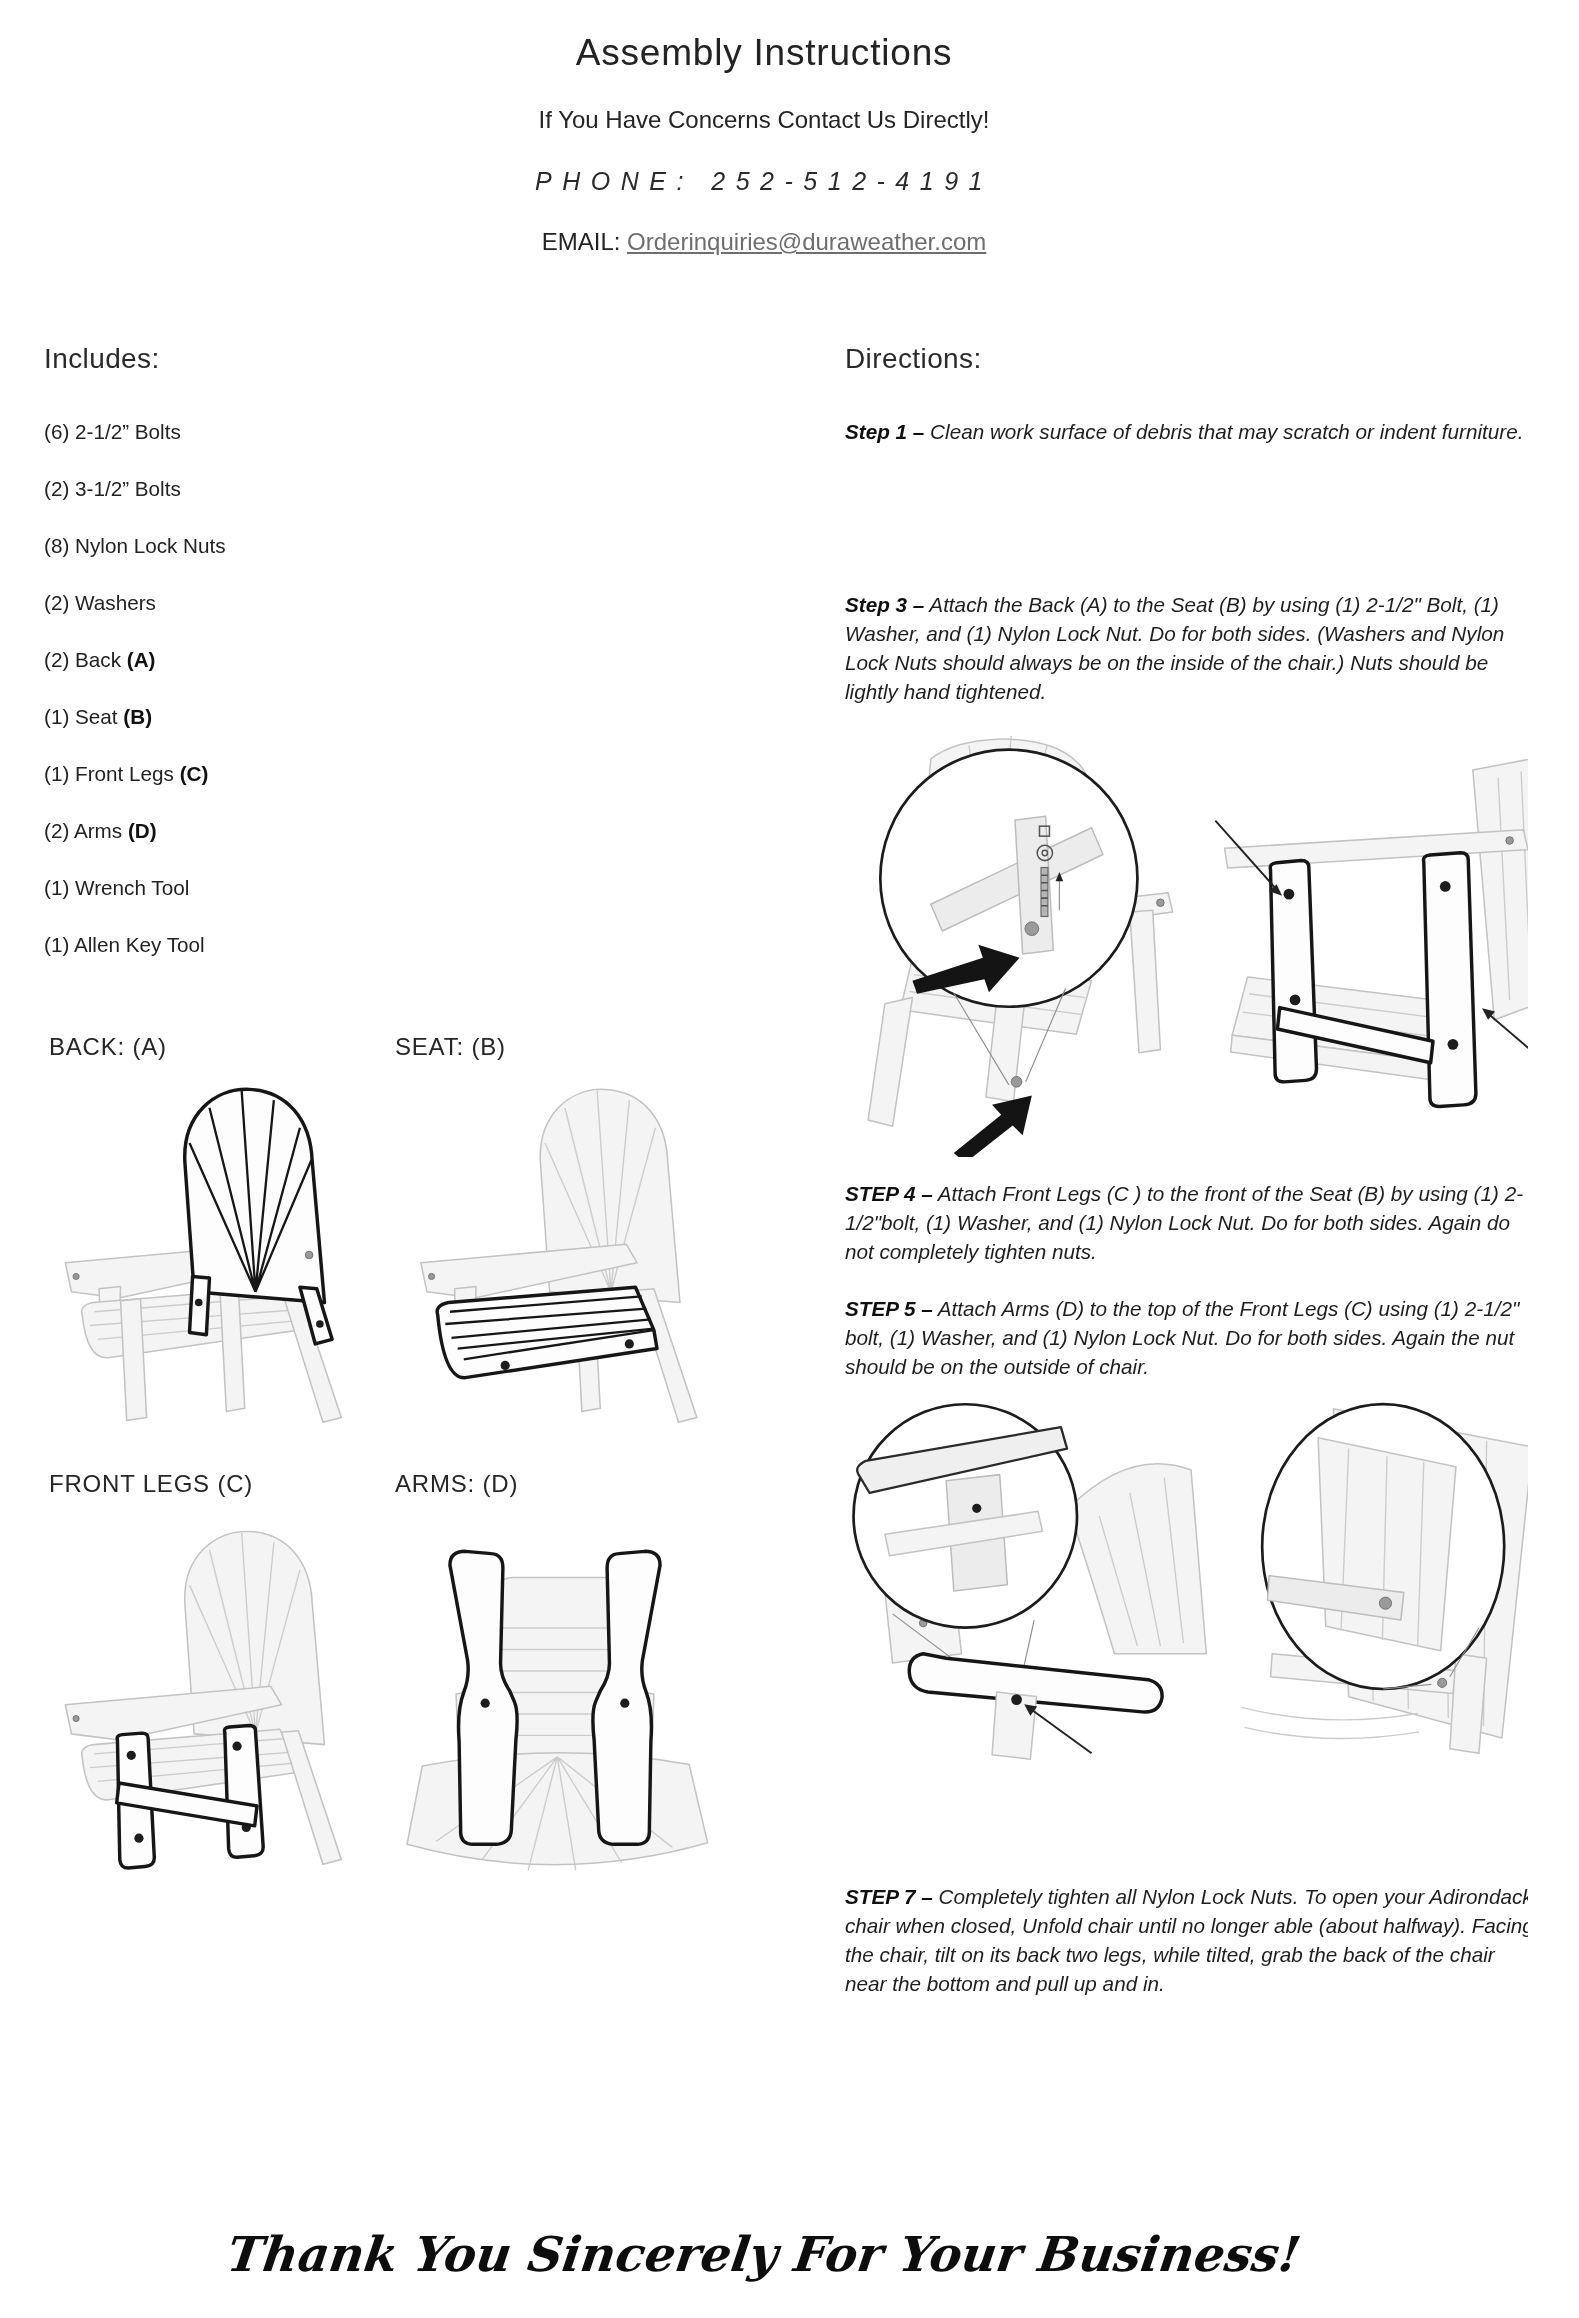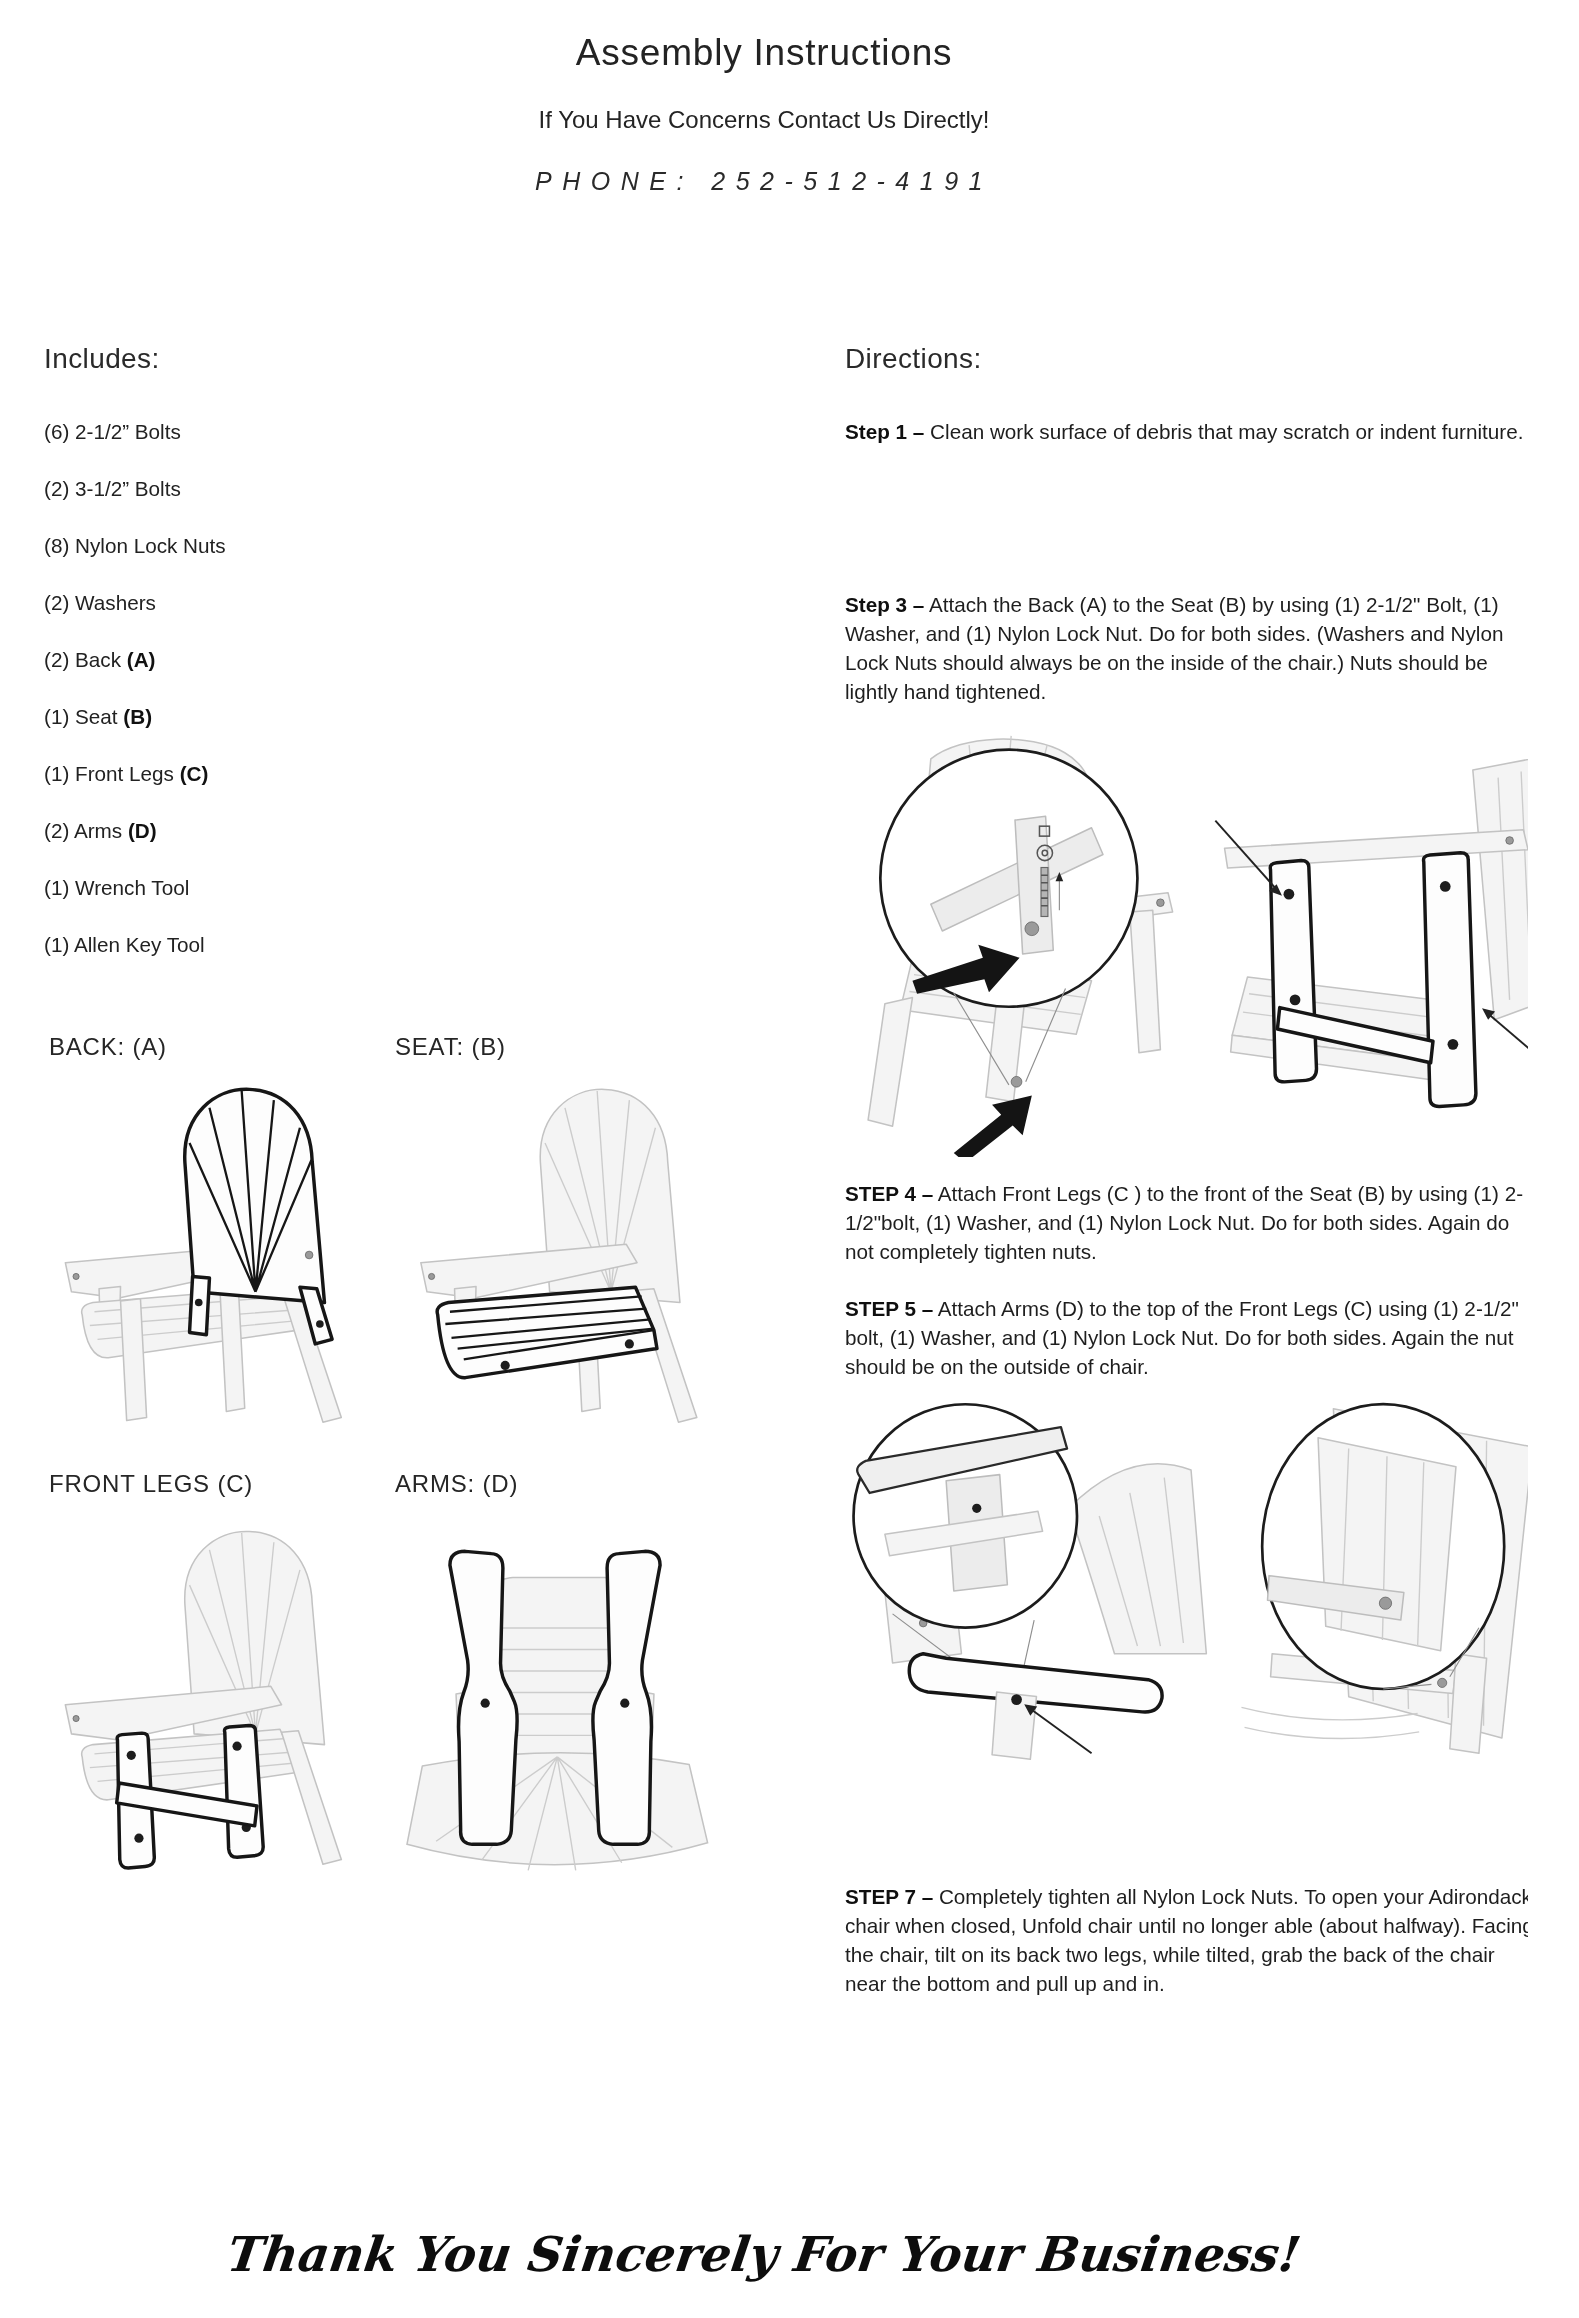--- a/index.html
+++ b/index.html
@@ -9,21 +9,21 @@
   .center{left:0;width:100%;text-align:center;}
   .title{font-size:37px;font-weight:500;letter-spacing:0.8px;color:#232323;}
   .subtitle{font-size:24px;font-weight:400;color:#242424;}
   .phone{font-size:25px;font-style:italic;letter-spacing:0.42em;color:#2a2a2a;}
   .emailrow{font-size:24px;color:#232323;}
   .emailrow a{color:#6e6e6e;text-decoration:underline;cursor:pointer;}
   .colhead{font-size:28px;font-weight:400;color:#2a2a2a;letter-spacing:0.4px;text-align:right;}
   .inc-list{list-style:none;margin:0;padding:0;font-size:20.7px;color:#222;}
   .inc-list li{margin-bottom:33px;white-space:nowrap;}
   .inc-list b{font-weight:700;color:#111;}
-  .step{font-size:20.7px;line-height:1.40;width:696px;margin:0;color:#1e1e1e;}
+  .step{font-size:20.7px;line-height:1.40;width:696px;margin:0;color:#1e1e1e;font-style:italic;}
   .step b{font-weight:700;color:#0f0f0f;}
   .part-label{font-size:24px;letter-spacing:0.8px;color:#262626;}
   .fig{display:block;margin:0;padding:0;}
   .fig svg{display:block;width:100%;height:100%;}
   .thanks{font-family:"DejaVu Serif",serif;font-style:italic;font-weight:700;
           font-size:48px;color:#0d0d0d;transform:skewX(-8deg);letter-spacing:0px;}
   
   .gfill{fill:#f4f4f4;stroke:#c3c3c3;stroke-width:2;stroke-linejoin:round;}
   .gfill2{fill:#ececec;stroke:#bdbdbd;stroke-width:2;stroke-linejoin:round;}
   .gline{stroke:#cccccc;stroke-width:1.8;fill:none;}
@@ -39,20 +39,24 @@
   .hw{stroke:#555;fill:none;stroke-width:2;}
 </style>
 </head>
 <body>
 
 <div class="page">
 
   <h1 class="abs center title" style="top:7.7px;">Assembly Instructions</h1>
   <div class="abs center subtitle" style="top:106px;">If You Have Concerns Contact Us Directly!</div>
   <div class="abs center phone" style="top:167px;">PHONE: 252-512-4191</div>
+  <div class="abs center emailrow" style="top:228px;">
+    <span>EMAIL:</span>
+    <a>Orderinquiries@duraweather.com</a>
+  </div>
 
   <h2 class="abs colhead" style="left:44px;top:343px;margin:0;">Includes:</h2>
   <ul class="abs inc-list" style="left:44px;top:420px;">
     <li><span>(6) 2-1/2” Bolts</span><b></b></li>
     <li><span>(2) 3-1/2” Bolts</span><b></b></li>
     <li><span>(8) Nylon Lock Nuts</span><b></b></li>
     <li><span>(2) Washers</span><b></b></li>
     <li><span>(2) Back </span><b>(A)</b></li>
     <li><span>(1) Seat </span><b>(B)</b></li>
     <li><span>(1) Front Legs </span><b>(C)</b></li>

